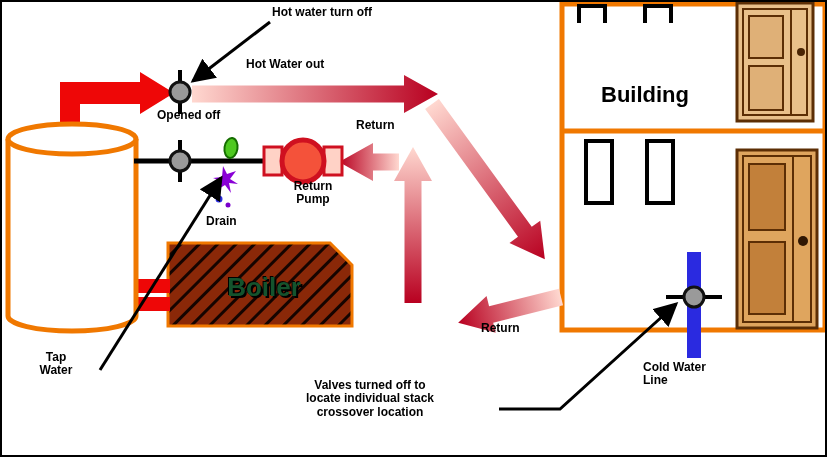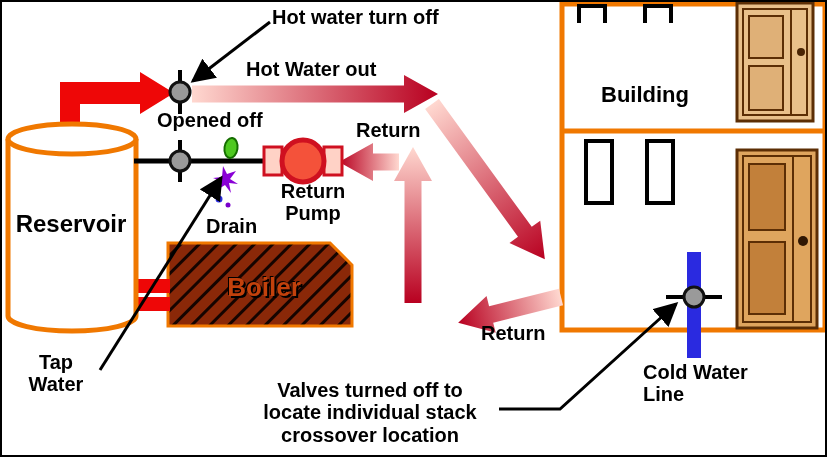--- a/index.html
+++ b/index.html
@@ -3,26 +3,26 @@
 <meta charset="utf-8">
 <style>
   html,body{margin:0;padding:0;background:#fff;}
   .canvas{
     position:relative;width:827px;height:457px;background:#fff;
     font-family:"Liberation Sans",sans-serif;overflow:hidden;
   }
   .canvas svg{position:absolute;left:0;top:0;}
   .frame{position:absolute;inset:0;border:2px solid #000;pointer-events:none;}
   .lbl{
-    position:absolute;font-weight:bold;font-size:20px;color:#000;
+    position:absolute;font-weight:bold;font-size:12px;color:#000;
     line-height:1.12;white-space:pre-line;
   }
   .lbl-reservoir{font-size:24px;width:138px;text-align:center;}
   .lbl-boiler{
-    font-size:26px;color:#c2410c;width:136px;text-align:center;
+    font-size:26px;color:#14532d;width:136px;text-align:center;
     text-shadow:2px 2px 0 #000,-1px -1px 0 #000;
   }
   .lbl-building{font-size:22px;margin-left:8px;}
   .lbl-center{text-align:center;}
 </style>
 </head>
 <body>
 
 <div class="canvas">
 
@@ -125,21 +125,20 @@
     <polyline points="499,409 560,409 676,304" fill="none" stroke="#000" stroke-width="3" marker-end="url(#mB)"></polyline>
   </svg>
 
   <div class="lbl" style="left:272px;top:6px;">Hot water turn off</div>
   <div class="lbl" style="left:246px;top:58px;">Hot Water out</div>
   <div class="lbl" style="left:157px;top:109px;">Opened off</div>
   <div class="lbl" style="left:356px;top:119px;">Return</div>
   <div class="lbl lbl-center" style="left:263px;top:180px;width:100px;">Return
 Pump</div>
   <div class="lbl" style="left:206px;top:215px;">Drain</div>
-  <div class="lbl lbl-reservoir" style="left:2px;top:211px;">Reservoir</div>
   <div class="lbl lbl-boiler" style="left:196px;top:273px;">Boiler</div>
   <div class="lbl lbl-building" style="left:593px;top:83px;">Building</div>
   <div class="lbl lbl-center" style="left:0px;top:351px;width:112px;">Tap
 Water</div>
   <div class="lbl" style="left:481px;top:322px;">Return</div>
   <div class="lbl" style="left:643px;top:361px;">Cold Water
 Line</div>
   <div class="lbl lbl-center" style="left:238px;top:379px;width:264px;">Valves turned off to
 locate individual stack
 crossover location</div>

